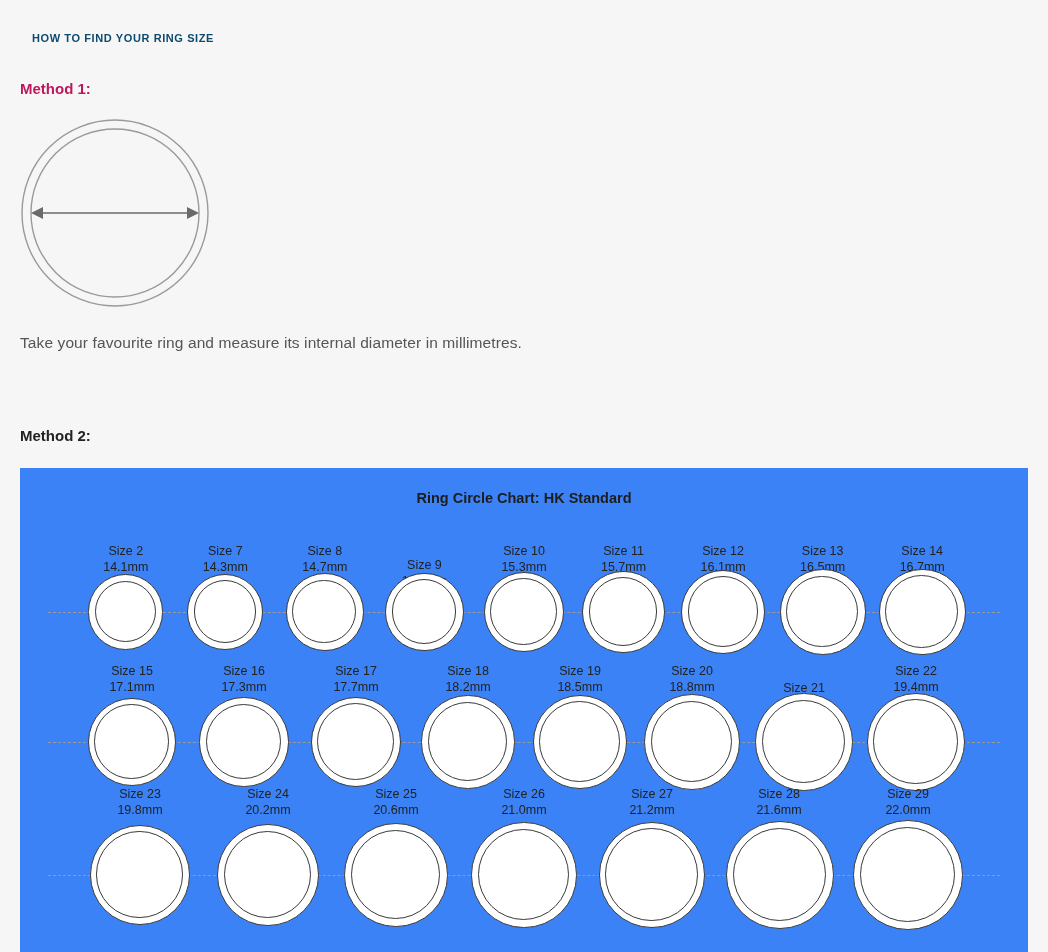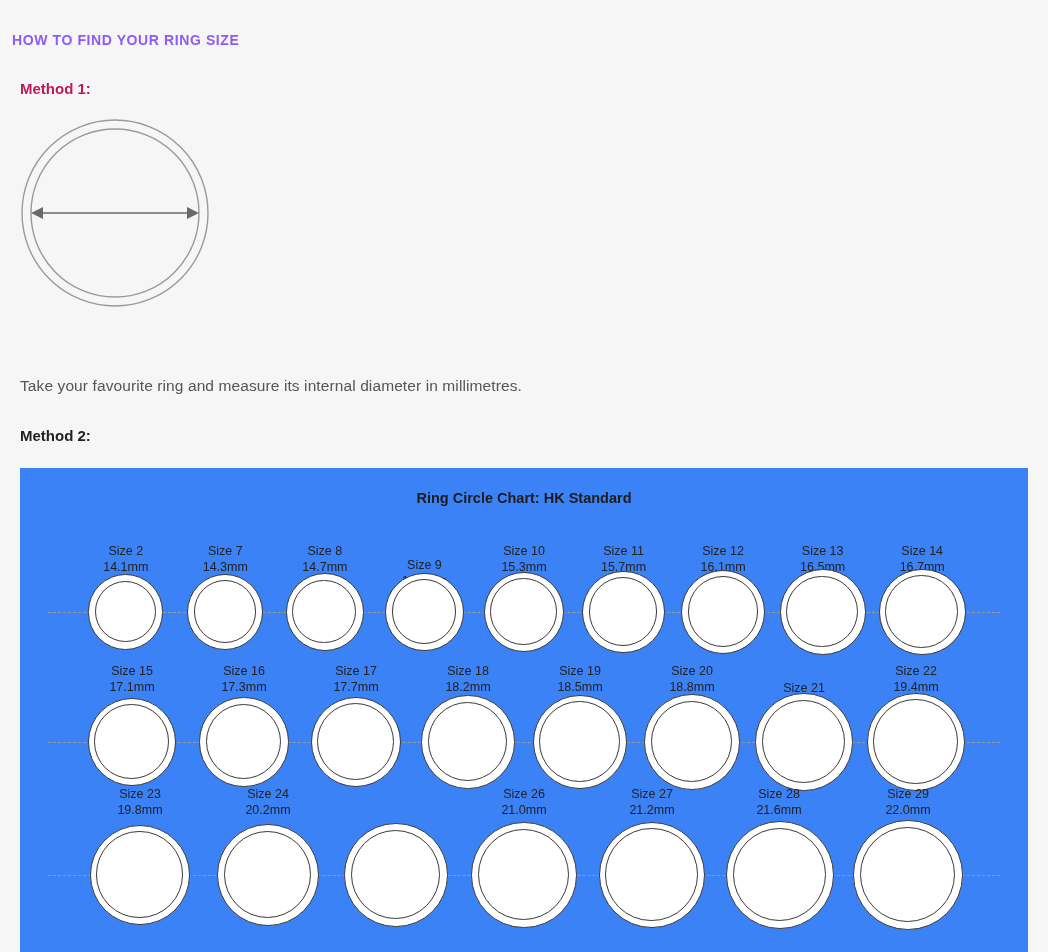--- a/index.html
+++ b/index.html
@@ -14,26 +14,26 @@
     color: #2b2b2b;
     overflow: hidden;
   }
   .page {
     position: relative;
     width: 1048px;
     height: 952px;
   }
   .main-title {
     position: absolute;
-    left: 12px;
+    left: 32px;
     top: 32px;
-    font-size: 14px;
+    font-size: 11px;
     font-weight: bold;
     letter-spacing: 0.6px;
-    color: #8b5cf6;
+    color: #0c4a6e;
   }
   .method1-label {
     position: absolute;
     left: 20px;
     top: 80px;
     font-size: 15px;
     font-weight: bold;
     color: #be185d;
   }
   .ring-diagram {
@@ -43,21 +43,20 @@
     width: 190px;
     height: 190px;
   }
   .method1-caption {
     position: absolute;
     left: 20px;
     top: 334px;
     font-size: 15.5px;
     color: #555;
     letter-spacing: 0.1px;
-    margin-top: 43px;
   }
   .method2-label {
     position: absolute;
     left: 20px;
     top: 427px;
     font-size: 15px;
     font-weight: bold;
     color: #222;
   }
   .chart-panel {
@@ -275,20 +274,24 @@
           <div class="ring" style="width: 100.13px; height: 100.13px; left: 69.935px; top: 38.935px;">
             <div class="inner" style="width: 86.13px; height: 86.13px; left: 5.5px; top: 5.5px;"></div>
           </div>
           <div class="cell" style="left: 184px; width: 128px; top: 0px;">
             <div class="lbl">Size 24</div>
             <div class="lbl">20.2mm</div>
           </div>
           <div class="ring" style="width: 101.87px; height: 101.87px; left: 197.065px; top: 38.065px;">
             <div class="inner" style="width: 87.87px; height: 87.87px; left: 5.5px; top: 5.5px;"></div>
           </div>
+          <div class="cell" style="left: 312px; width: 128px; top: 0px;">
+            <div class="lbl">Size 25</div>
+            <div class="lbl">20.6mm</div>
+          </div>
           <div class="ring" style="width: 103.61px; height: 103.61px; left: 324.195px; top: 37.195px;">
             <div class="inner" style="width: 89.61px; height: 89.61px; left: 5.5px; top: 5.5px;"></div>
           </div>
           <div class="cell" style="left: 440px; width: 128px; top: 0px;">
             <div class="lbl">Size 26</div>
             <div class="lbl">21.0mm</div>
           </div>
           <div class="ring" style="width: 105.35px; height: 105.35px; left: 451.325px; top: 36.325px;">
             <div class="inner" style="width: 91.35px; height: 91.35px; left: 5.5px; top: 5.5px;"></div>
           </div>

